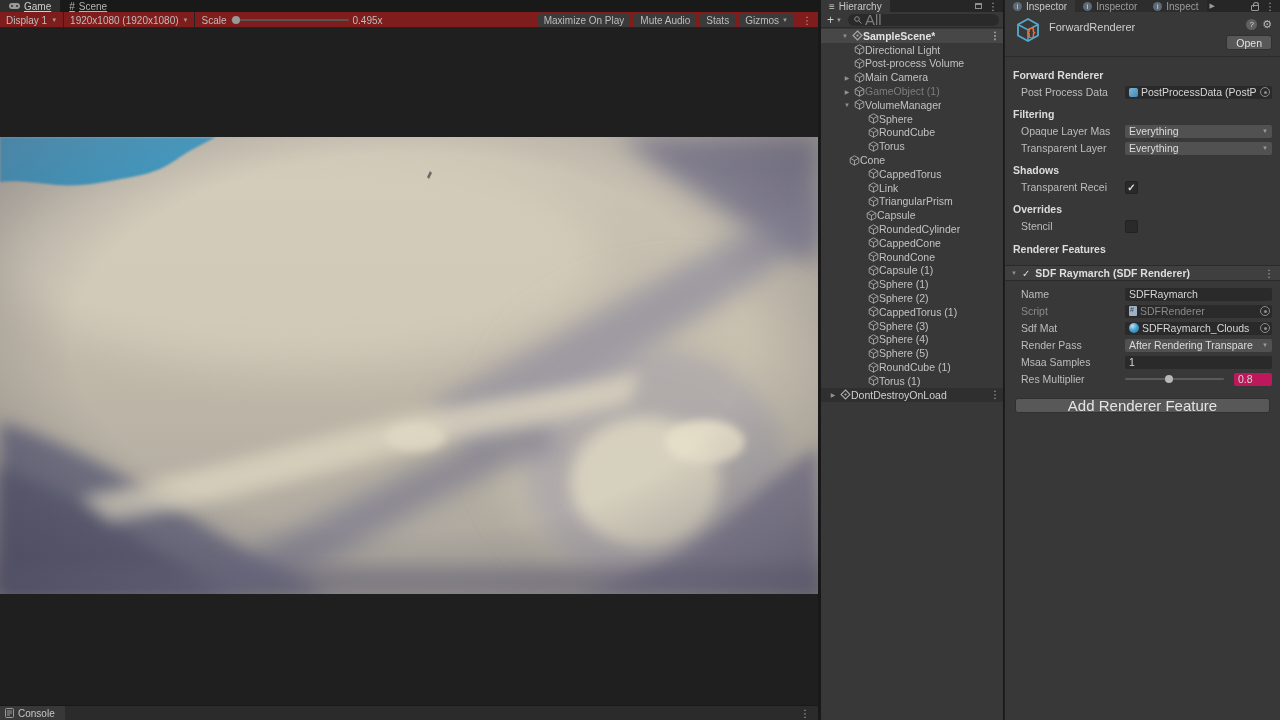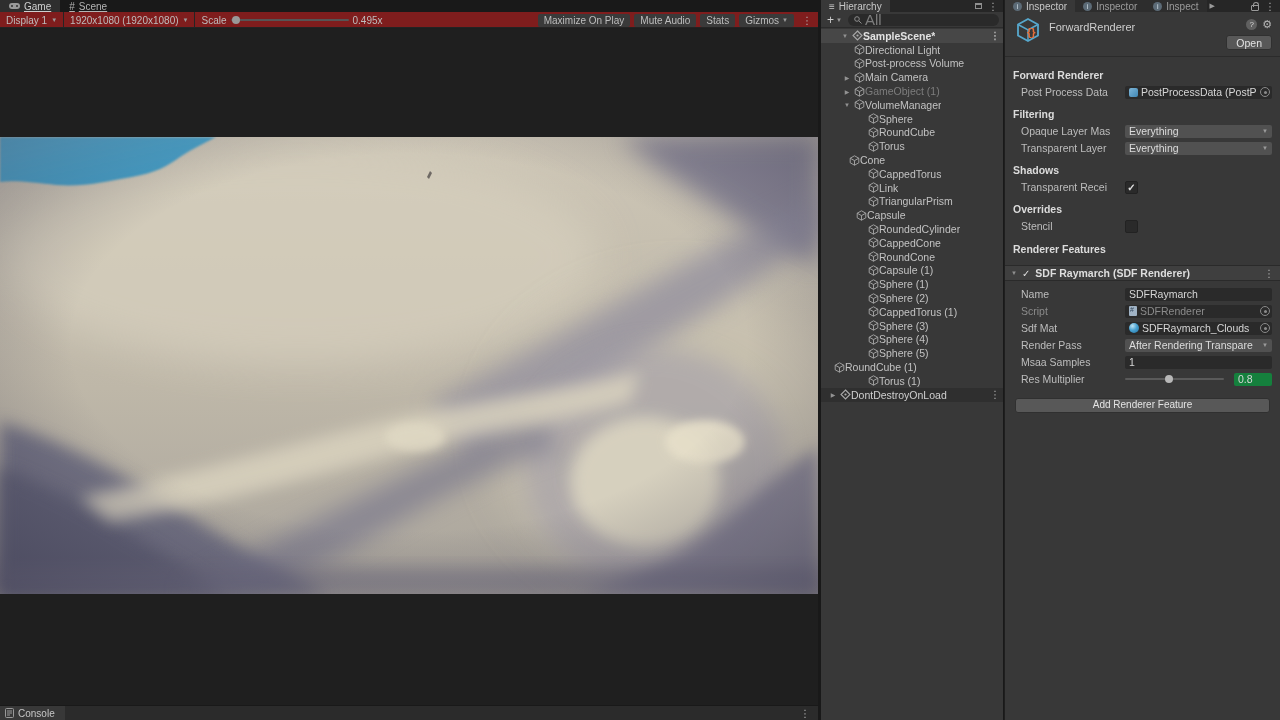--- a/index.html
+++ b/index.html
@@ -80,26 +80,26 @@
   .picker { flex:0 0 10px; width:10px; height:10px; border:1px solid #8a8a8a; border-radius:50%;
     display:flex; align-items:center; justify-content:center; }
   .picker::after { content:""; width:3px; height:3px; background:#8a8a8a; border-radius:50%; }
   .checkbox { width:13px; height:13px; background:#2a2a2a; border:1px solid #222; border-radius:2px;
     color:#e0e0e0; font-size:10px; line-height:11px; text-align:center; font-weight:bold; }
   .feature-header { display:flex; align-items:center; gap:5px; height:16px; margin-top:9px;
     background:#3f3f3f; border-top:1px solid #2a2a2a; border-bottom:1px solid #2a2a2a; padding:0 6px; }
   .feature-title { font-weight:bold; color:#dedede; flex:1; white-space:nowrap; overflow:hidden; }
   .fh-arrow { font-size:6px; color:#8f8f8f; }
   .fh-check { color:#dedede; font-size:10px; }
-  .num-box { flex:0 0 38px; margin-left:10px; height:13px; background:#15803d; border-radius:2px; padding:0 4px;
+  .num-box { flex:0 0 38px; margin-left:10px; height:13px; background:#be185d; border-radius:2px; padding:0 4px;
     color:#d6d6d6; display:flex; align-items:center; }
   .islider { flex:1; position:relative; height:2px; background:#5a5a5a; border-radius:1px; }
   .islider .slider-knob { background:#b8b8b8; }
   .add-feature-btn { margin:12px 10px 0 10px; height:15px; background:#585858; border:1px solid #303030; border-radius:3px;
-    display:flex; align-items:flex-start; justify-content:center; font-size:10px; color:#e4e4e4; }
+    display:flex; align-items:center; justify-content:center; font-size:15px; color:#e4e4e4; }
   .mat-icon { width:10px; height:10px; border-radius:50%; flex:0 0 10px;
     background:radial-gradient(circle at 35% 30%, #bfe3f2 0%, #4aa3d2 45%, #1f6fa0 100%); }
   .script-icon { width:8px; height:10px; flex:0 0 8px; background:#9fb2c4; border-radius:1px; position:relative; }
   .script-icon::after { content:"#"; position:absolute; left:1px; top:0px; font-size:7px; color:#33475c; }
   .ppd-icon { width:9px; height:9px; flex:0 0 9px; border-radius:2px;
     background:linear-gradient(135deg,#7fb6d8 0%, #3f87b4 100%); }
   .lock-icon { width:8px; height:6px; border:1px solid #9a9a9a; border-radius:1px; position:relative; margin-top:3px; }
   .lock-icon::before { content:""; position:absolute; left:1px; top:-4px; width:4px; height:4px;
     border:1px solid #9a9a9a; border-bottom:none; border-radius:3px 3px 0 0; }
   .info-icon { width:9px; height:9px; border-radius:50%; background:#5c6b77; color:#d6e2ea; font-size:7px;
@@ -367,21 +367,21 @@
         </div>
         <div class="hrow" style="padding-left: 34px;">
           <span class="arrow"></span>
           <span class="ticon">
             <svg width="11" height="11" viewBox="0 0 11 11">
               <path d="M5.5,0.8 L9.8,3.2 V7.8 L5.5,10.2 L1.2,7.8 V3.2 Z M1.2,3.2 L5.5,5.6 L9.8,3.2 M5.5,5.6 V10.2" fill="none" stroke="#a9a9a9" stroke-width="0.9"></path>
             </svg>
           </span>
           <span class="tlabel">TriangularPrism</span>
         </div>
-        <div class="hrow" style="padding-left: 22px;">
+        <div class="hrow" style="padding-left: 32px;">
           <span class="arrow"></span>
           <span class="ticon">
             <svg width="11" height="11" viewBox="0 0 11 11">
               <path d="M5.5,0.8 L9.8,3.2 V7.8 L5.5,10.2 L1.2,7.8 V3.2 Z M1.2,3.2 L5.5,5.6 L9.8,3.2 M5.5,5.6 V10.2" fill="none" stroke="#a9a9a9" stroke-width="0.9"></path>
             </svg>
           </span>
           <span class="tlabel">Capsule</span>
         </div>
         <div class="hrow" style="padding-left: 34px;">
           <span class="arrow"></span>
@@ -466,21 +466,21 @@
         </div>
         <div class="hrow" style="padding-left: 34px;">
           <span class="arrow"></span>
           <span class="ticon">
             <svg width="11" height="11" viewBox="0 0 11 11">
               <path d="M5.5,0.8 L9.8,3.2 V7.8 L5.5,10.2 L1.2,7.8 V3.2 Z M1.2,3.2 L5.5,5.6 L9.8,3.2 M5.5,5.6 V10.2" fill="none" stroke="#a9a9a9" stroke-width="0.9"></path>
             </svg>
           </span>
           <span class="tlabel">Sphere (5)</span>
         </div>
-        <div class="hrow" style="">
+        <div class="hrow" style="padding-left: 34px;">
           <span class="arrow"></span>
           <span class="ticon">
             <svg width="11" height="11" viewBox="0 0 11 11">
               <path d="M5.5,0.8 L9.8,3.2 V7.8 L5.5,10.2 L1.2,7.8 V3.2 Z M1.2,3.2 L5.5,5.6 L9.8,3.2 M5.5,5.6 V10.2" fill="none" stroke="#a9a9a9" stroke-width="0.9"></path>
             </svg>
           </span>
           <span class="tlabel">RoundCube (1)</span>
         </div>
         <div class="hrow" style="padding-left: 34px;">
           <span class="arrow"></span>

